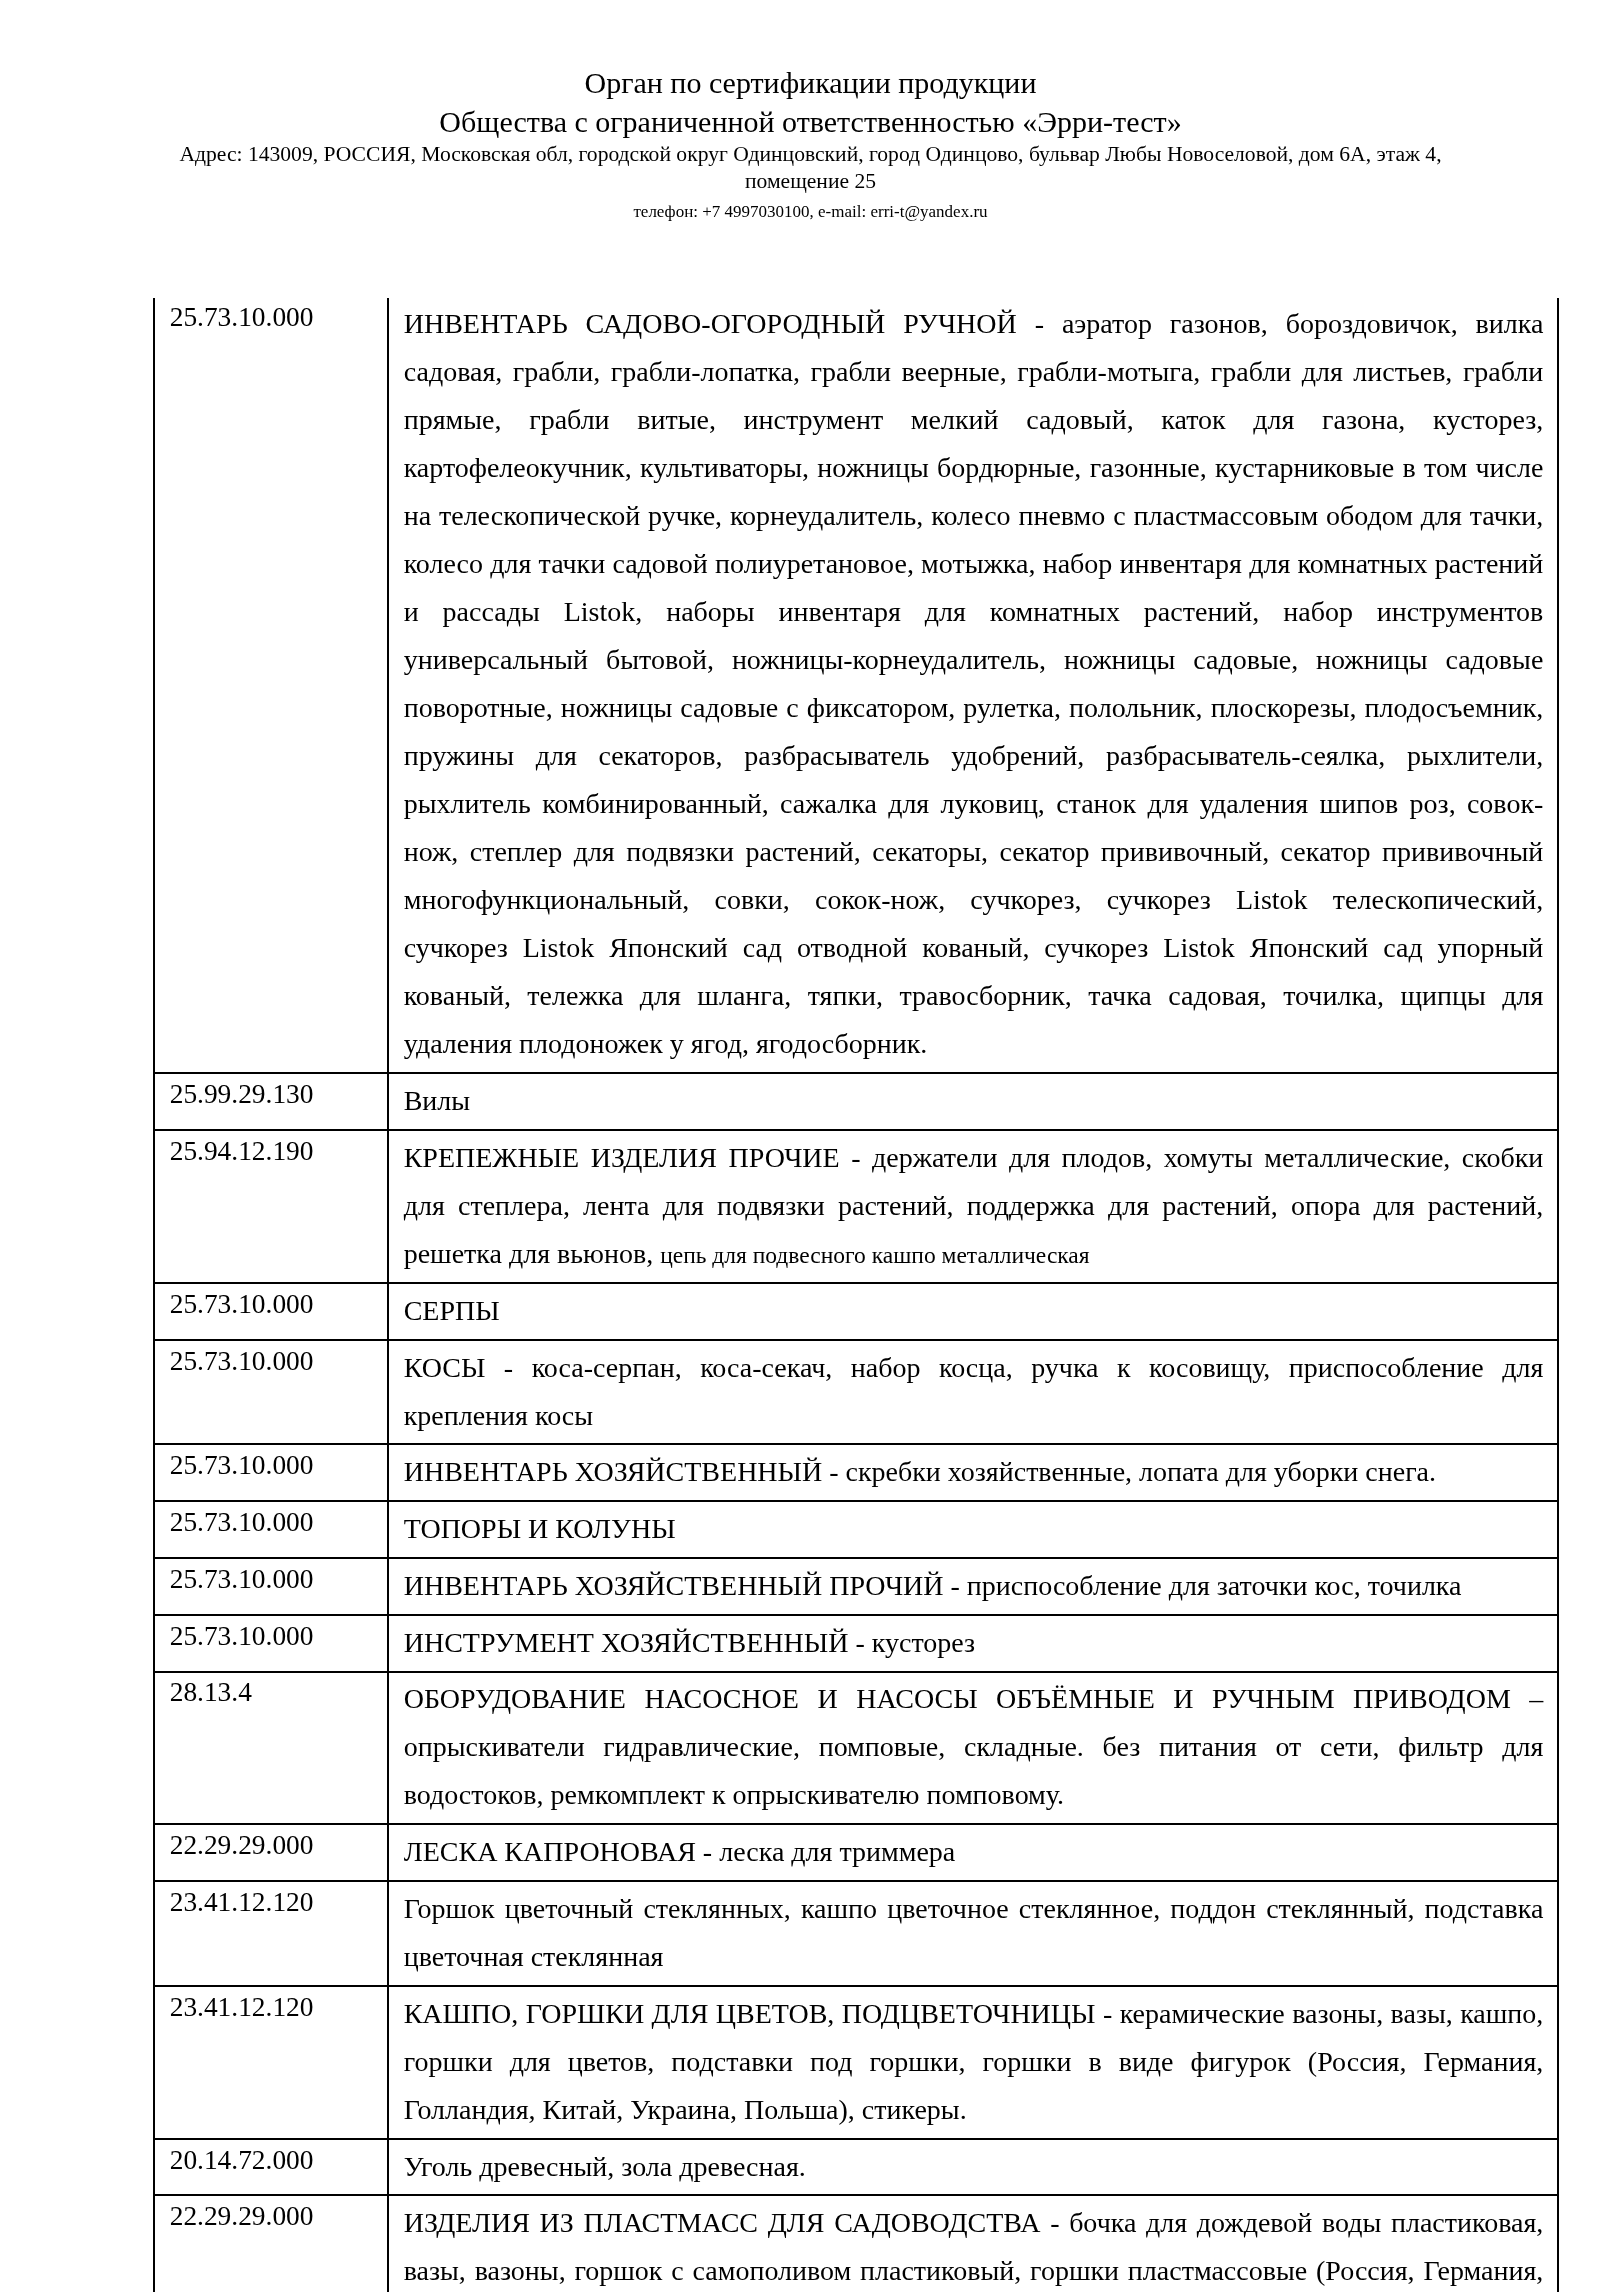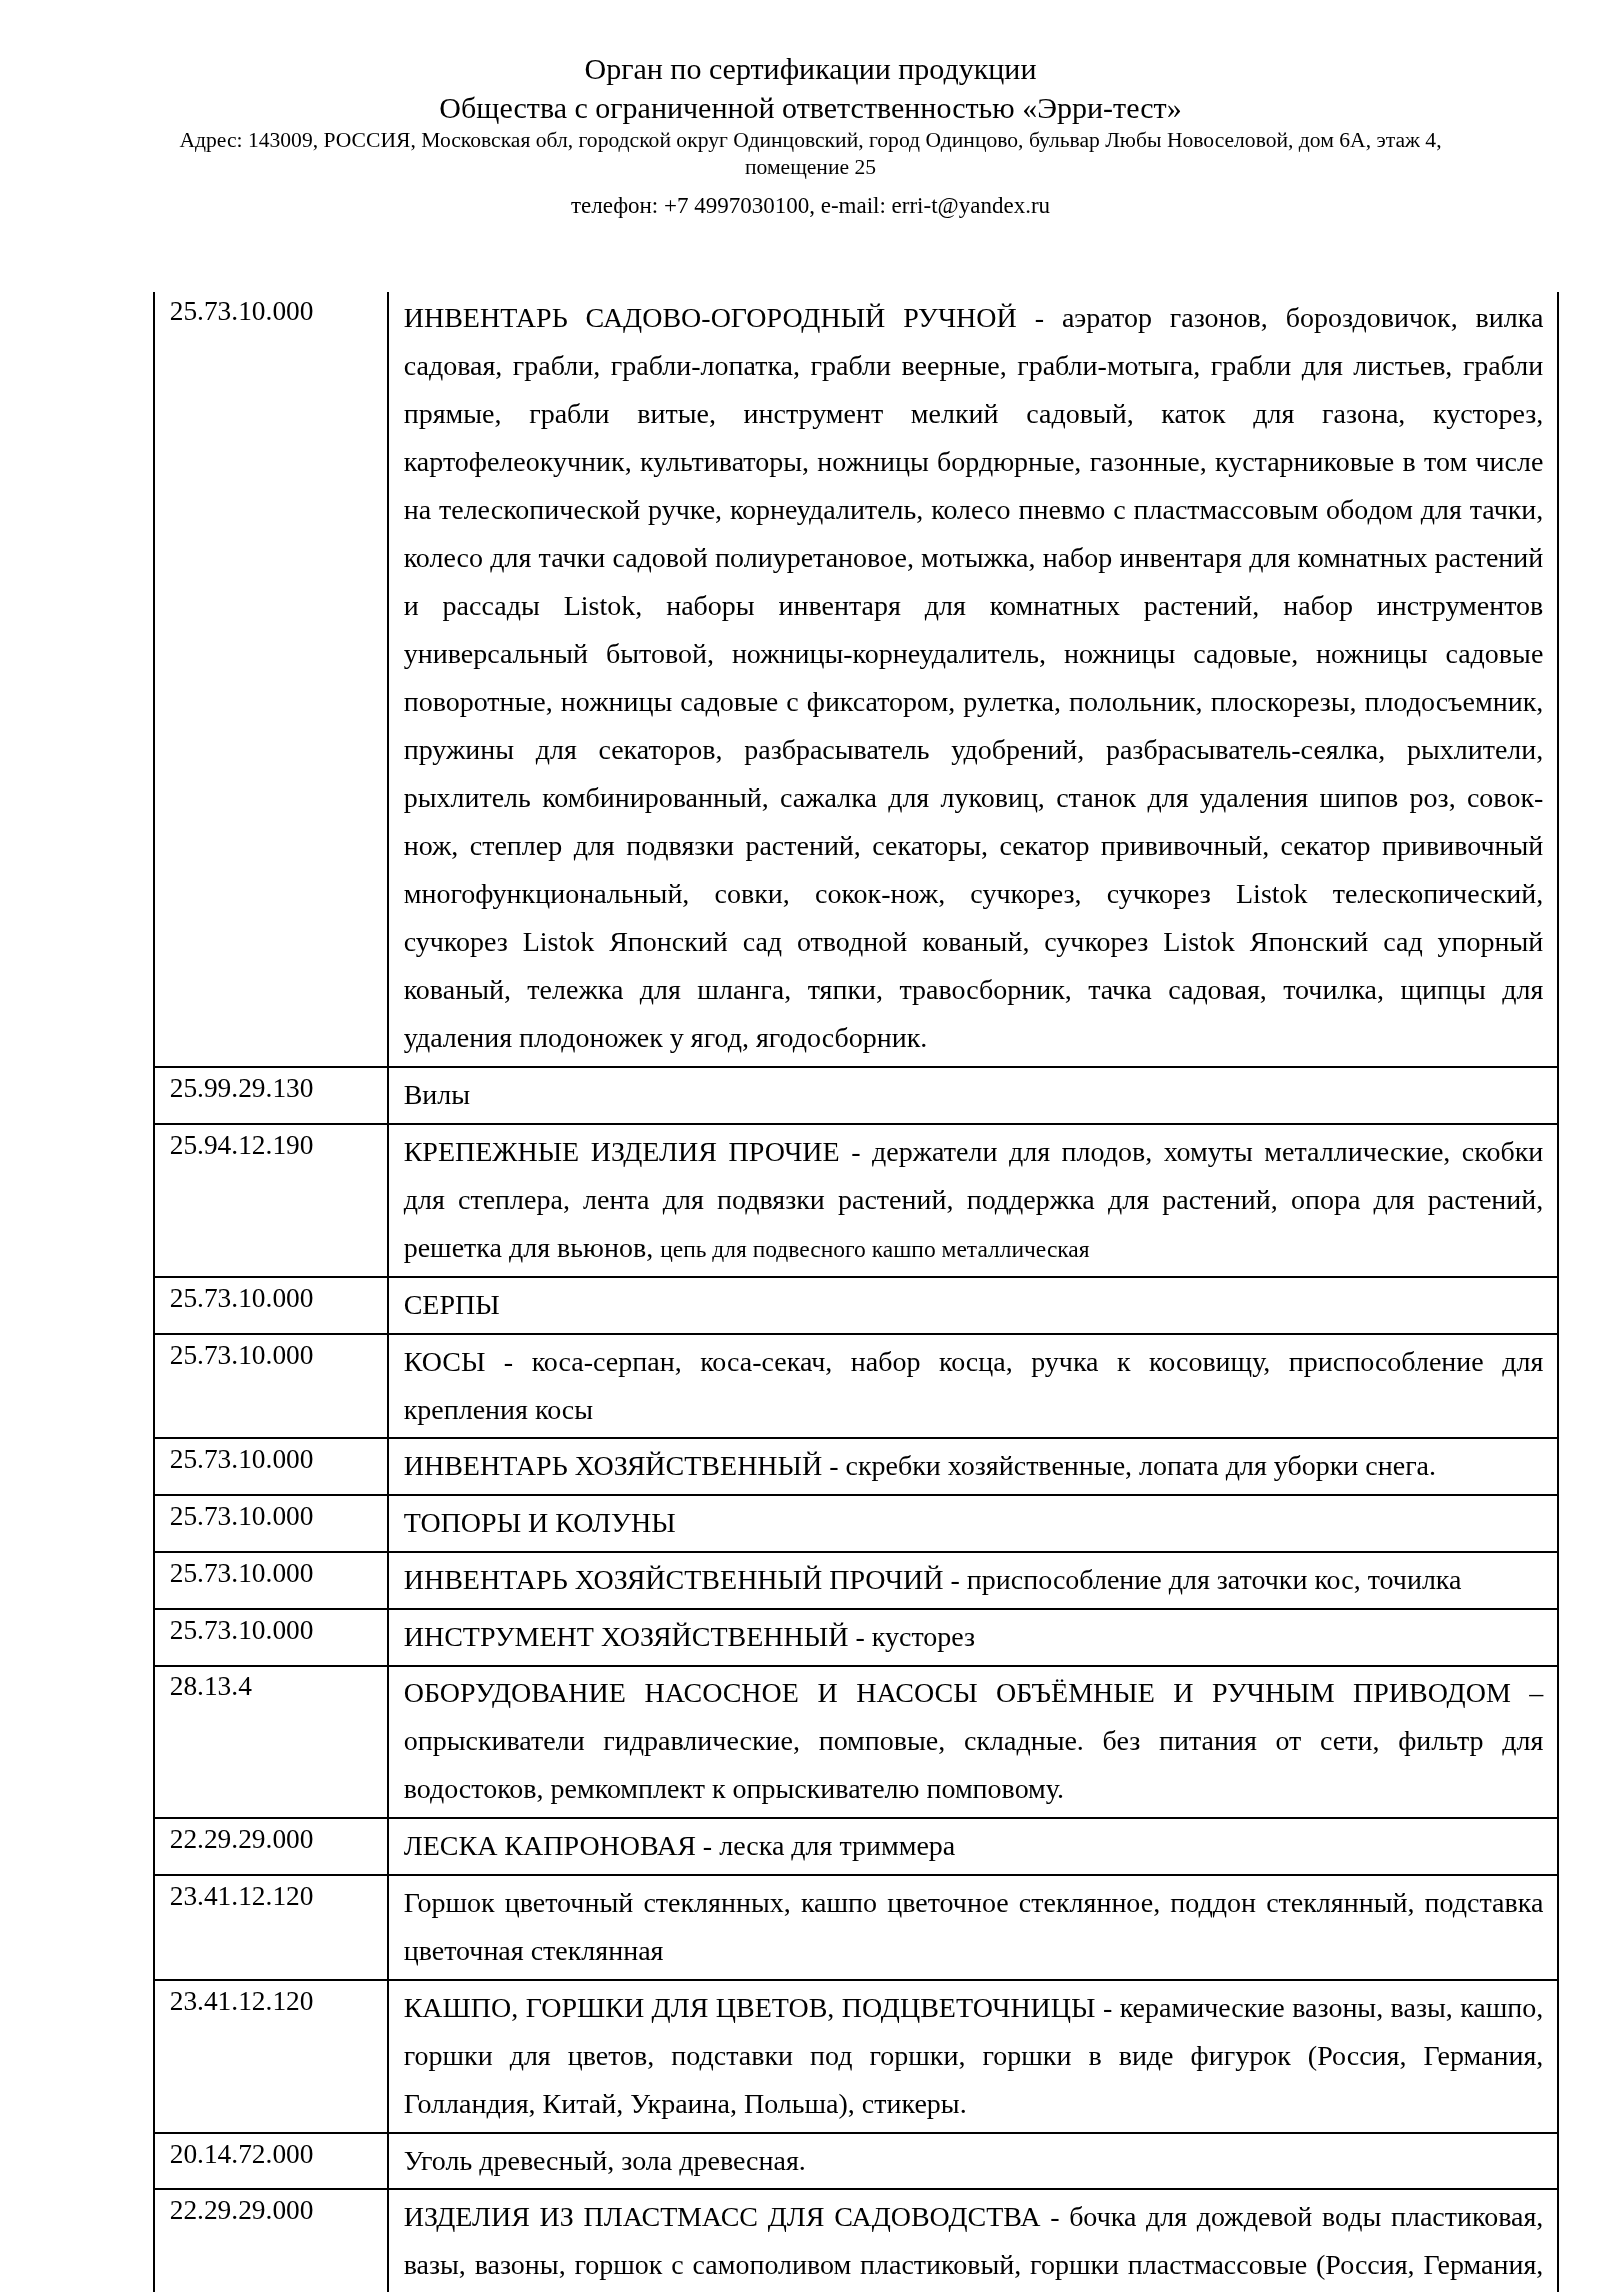--- a/index.html
+++ b/index.html
@@ -3,24 +3,24 @@
 <meta charset="utf-8">
 <style>
   html, body { margin: 0; padding: 0; }
   body {
     width: 1621px; height: 2293px;
     background: #ffffff; color: #000000;
     font-family: "Liberation Serif", serif;
     overflow: hidden;
     position: relative;
   }
-  .doc-header { padding-top: 49px; text-align: center; }
+  .doc-header { padding-top: 63px; text-align: center; }
   .title-line { font-size: 30px; line-height: 39px; }
   .addr-line  { font-size: 21.6px; line-height: 26.5px; }
-  .contact-line { font-size: 23px; line-height: 26.5px; margin-top: 13px; }
+  .contact-line { font-size: 17px; line-height: 26.5px; margin-top: 5px; }
 
   table.product-table {
     margin: 72px 12px 0 153px;
     width: 1406px;
     border-collapse: collapse;
     table-layout: fixed;
   }
   col.col-code { width: 234px; }
   td {
     border: 2px solid #000;

